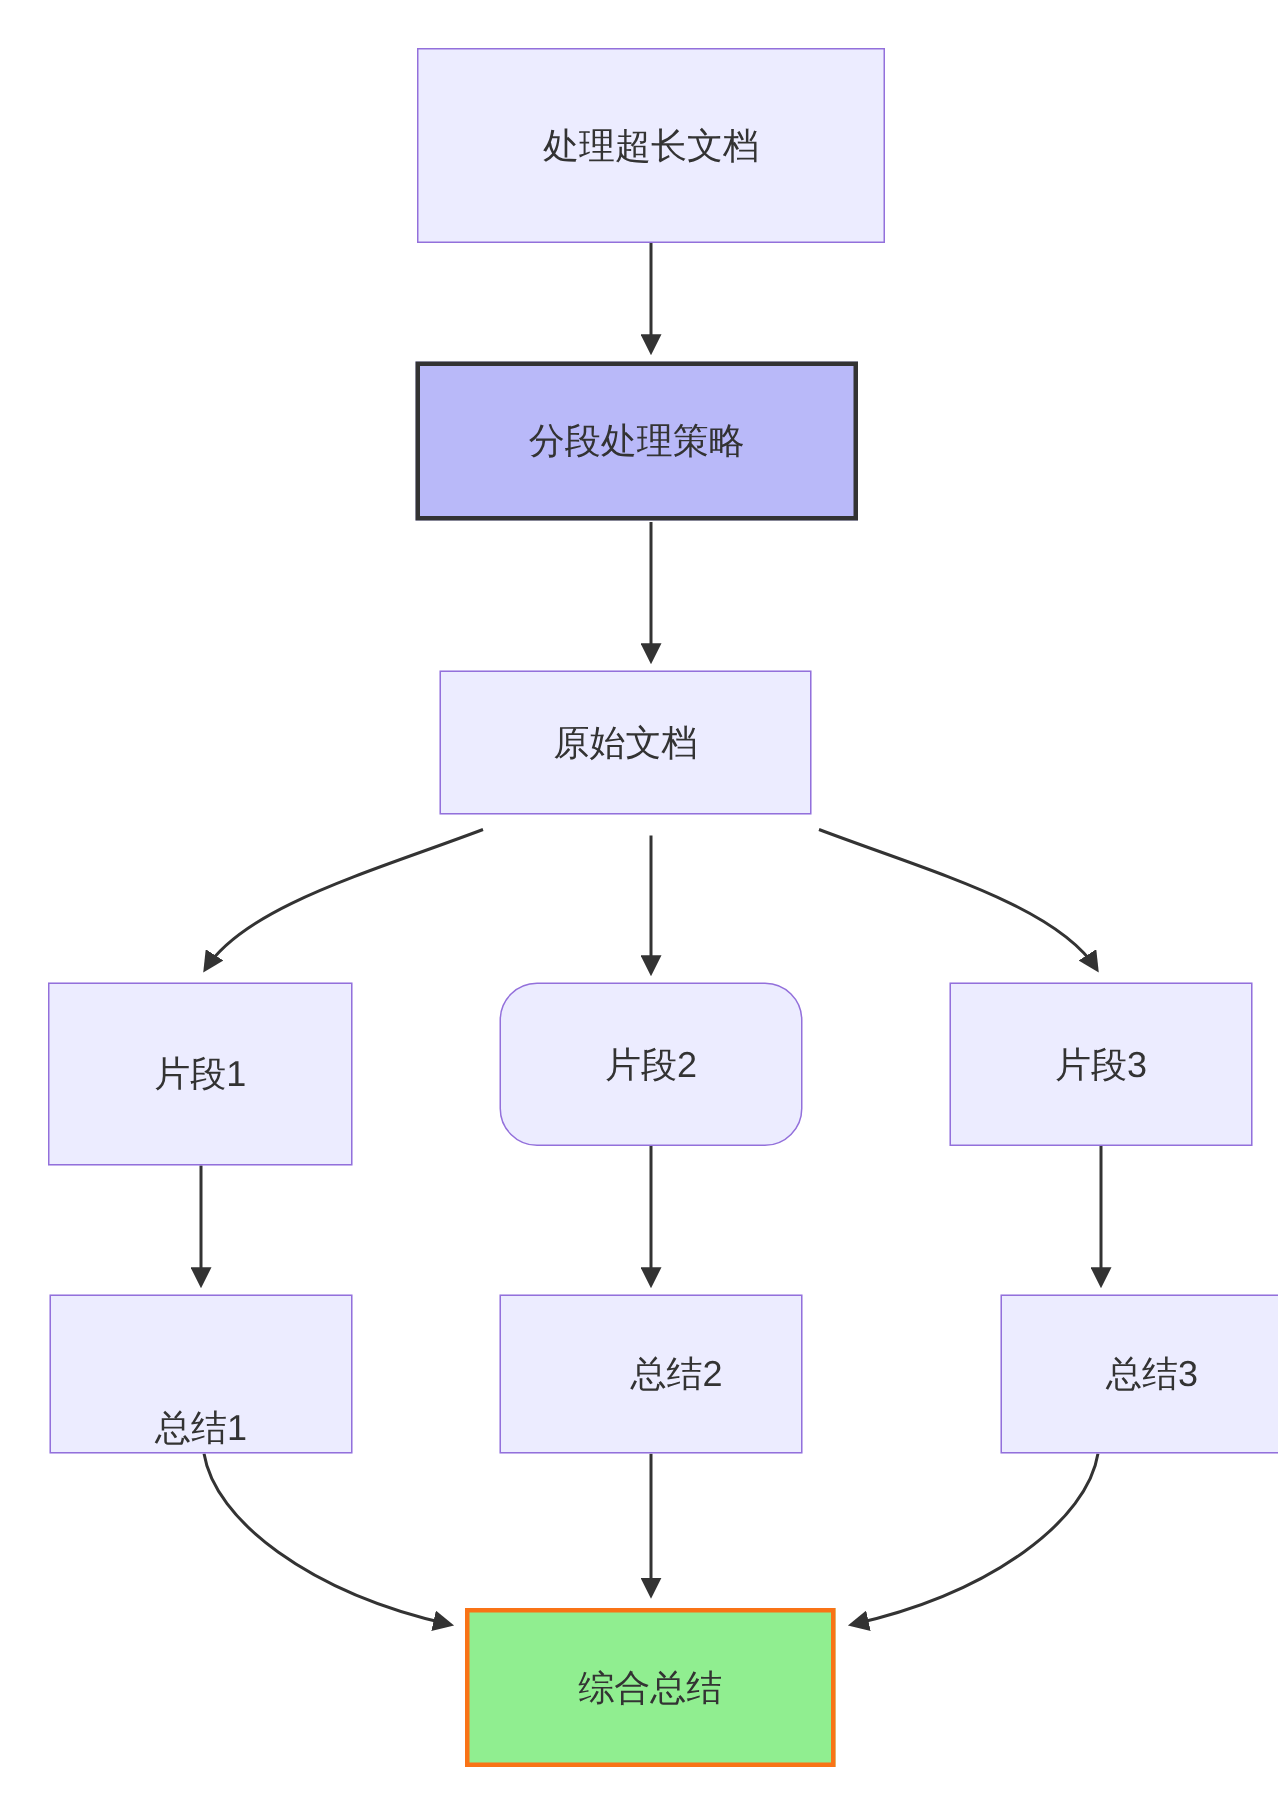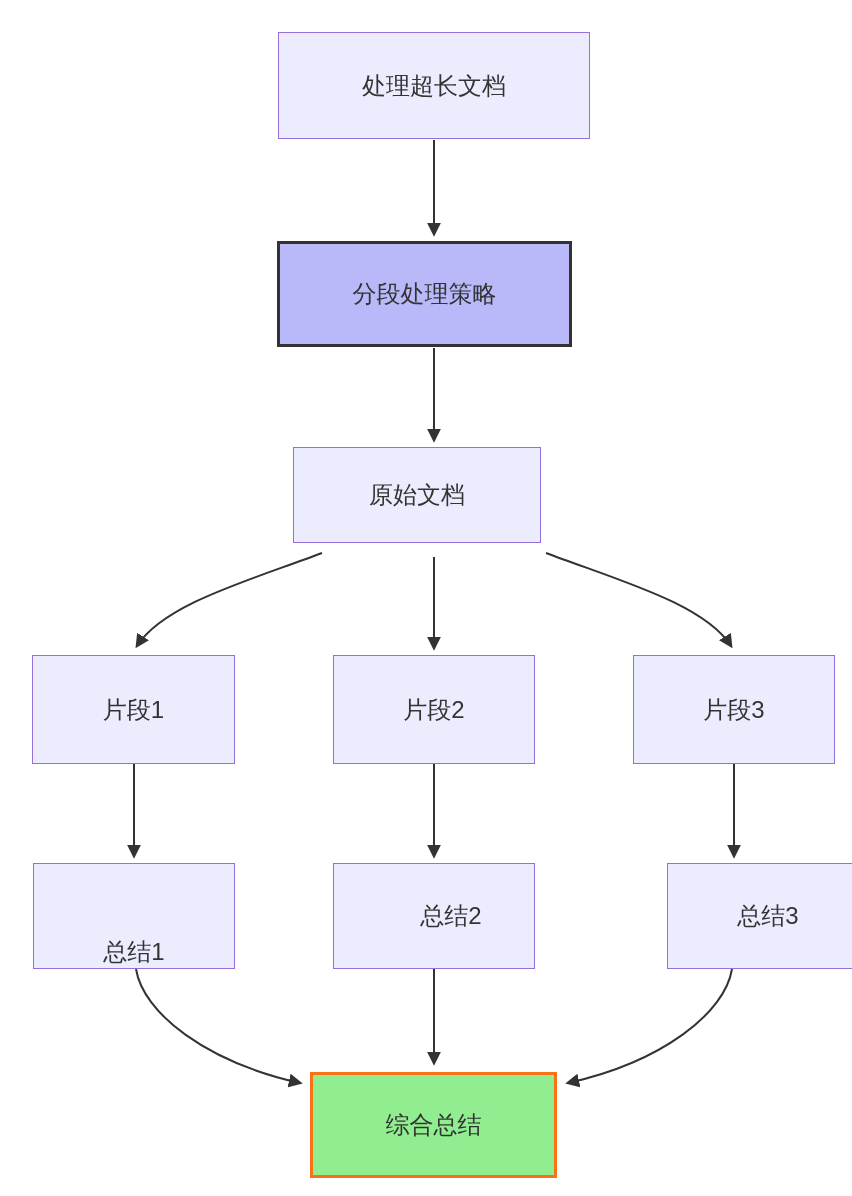--- a/index.html
+++ b/index.html
@@ -62,37 +62,37 @@
       <path d="M546 553 C620 581 704 604 731 646" marker-end="url(#arrow)"></path>
       <path d="M134 764 L134 856" marker-end="url(#arrow)"></path>
       <path d="M434 764 L434 856" marker-end="url(#arrow)"></path>
       <path d="M734 764 L734 856" marker-end="url(#arrow)"></path>
       <path d="M136 969 C143 1013 206 1062 300 1083" marker-end="url(#arrow)"></path>
       <path d="M434 969 L434 1063" marker-end="url(#arrow)"></path>
       <path d="M732 969 C725 1013 662 1062 568 1083" marker-end="url(#arrow)"></path>
     </g>
   </svg>
 
-  <div class="node" style="left:278px; top:32px; width:312px; height:107px;">
+  <div class="node" style="left:278px; top:32px; width:312px; height:130px;">
     <span>处理超长文档</span>
   </div>
 
   <div class="node emphasis" style="left:277px; top:241px; width:295px; height:106px;">
     <span>分段处理策略</span>
   </div>
 
   <div class="node" style="left:293px; top:447px; width:248px; height:96px;">
     <span>原始文档</span>
   </div>
 
-  <div class="node" style="left:32px; top:655px; width:203px; height:109px;text-align:center;">
+  <div class="node" style="left:32px; top:655px; width:203px; height:122px;text-align:center;">
     <span>片段1</span>
   </div>
 
-  <div class="node" style="left:333px; top:655px; width:202px; height:109px;">
+  <div class="node" style="left:333px; top:655px; width:202px; height:109px;border-radius:25px;">
     <span>片段2</span>
   </div>
 
   <div class="node" style="left:633px; top:655px; width:202px; height:109px;">
     <span>片段3</span>
   </div>
 
   <div class="node" style="left:33px; top:863px; width:202px; height:106px;align-items:flex-end;">
     <span>总结1</span>
   </div>

